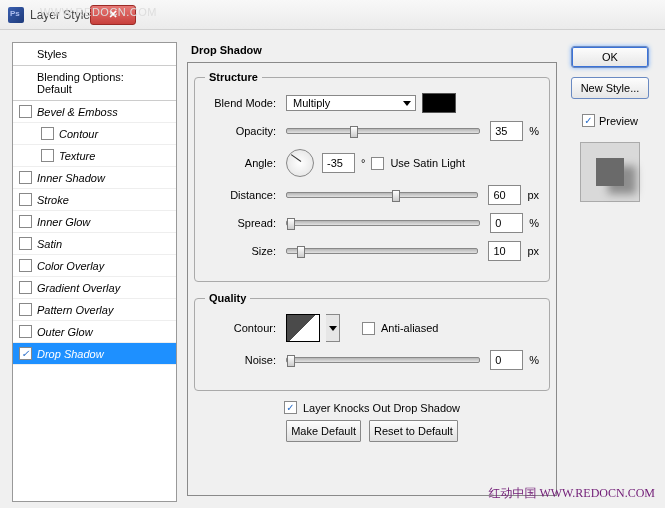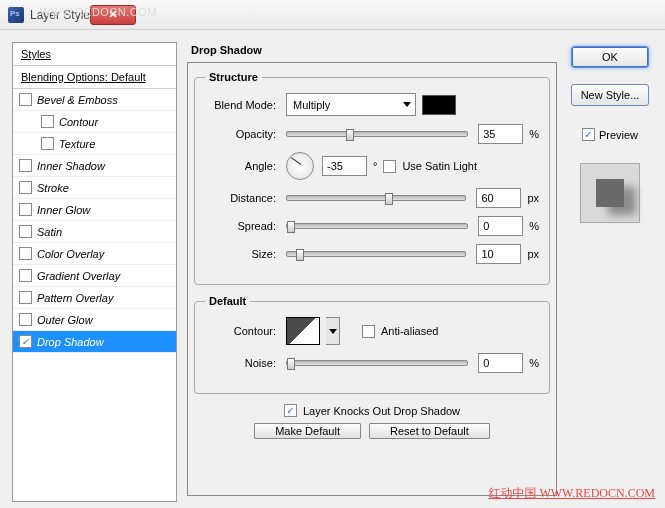--- a/index.html
+++ b/index.html
@@ -42,23 +42,22 @@
     background: #f0f0f0;
   }
   
   .sidebar {
     width: 165px;
     background: #fff;
     border: 1px solid #999;
     height: 460px;
   }
   .sb-header {
-    padding: 5px 8px;
+    padding: 5px 24px;
     border-bottom: 1px solid #ccc;
-    text-decoration: underline;
   }
   .sb-item {
     display: flex;
     align-items: center;
     padding: 4px 6px;
     border-bottom: 1px solid #eee;
     cursor: pointer;
     gap: 5px;
     font-style: italic;
   }
@@ -102,21 +101,21 @@
     align-items: center;
     margin-bottom: 8px;
     gap: 6px;
   }
   .row-label {
     width: 75px;
     text-align: right;
     padding-right: 4px;
   }
   .select {
-    width: 130px; height: 23px;
+    width: 130px; height: 16px;
     border: 1px solid #888;
     background: #fff;
     display: flex; align-items: center; justify-content: space-between;
     padding: 0 4px 0 6px;
   }
   .tri-down { width:0; height:0; border-left:4px solid transparent; border-right:4px solid transparent; border-top:5px solid #000; }
   .swatch {
     width: 34px; height: 20px;
     background: #000;
     border: 1px solid #555;
@@ -131,21 +130,21 @@
     margin-right: 4px;
   }
   .slider .thumb {
     position: absolute;
     top: -3px;
     width: 8px; height: 12px;
     background: linear-gradient(to bottom, #fff,#ccc);
     border: 1px solid #777;
   }
   .num-field {
-    width: 45px; height: 20px;
+    width: 33px; height: 20px;
     border: 1px solid #888;
     background: #fff;
     padding: 0 4px;
     display: flex; align-items: center;
   }
   .angle-dial {
     width: 28px; height: 28px;
     border: 1px solid #888;
     border-radius: 50%;
     background: radial-gradient(circle at 50% 50%, #fff, #e0e0e0);
@@ -173,34 +172,34 @@
     border: 1px solid #000;
     background: linear-gradient(135deg, #4a4a4a 0%, #4a4a4a 49%, #fff 50%, #fff 100%);
     position: relative;
   }
   .contour-pick {
     width: 14px; height: 28px; border:1px solid #888; border-left:none;
     display:flex; align-items:center; justify-content:center;
     background:#e6e6e6;
   }
   .btn {
-    height: 16px;
-    padding: 0 20px;
+    height: 22px;
+    padding: 0 4px;
     border: 1px solid #888;
     background: linear-gradient(to bottom, #fdfdfd, #e0e0e0);
     border-radius: 1px;
     display: inline-flex; align-items:center; justify-content:center;
     cursor: pointer;
   }
   .btn-row { display:flex; gap:8px; justify-content:center; margin-top:4px; }
   
   .right-col {
     flex: 1;
     display: flex; flex-direction: column;
-    gap: 16px;
+    gap: 9px;
     padding-top: 4px;
     align-items: center;
   }
   .dlg-btn {
     width: 78px; height: 22px;
     border: 1px solid #6a8ac2;
     background: linear-gradient(to bottom, #fdfdfd, #e6e6e6);
     border-radius: 3px;
     display:flex; align-items:center; justify-content:center;
     cursor:pointer;
@@ -214,24 +213,23 @@
     margin-top: 6px;
     display:flex; align-items:center; justify-content:center;
   }
   .preview-inner {
     width: 28px; height: 28px; background:#6a6a6a;
     box-shadow: 12px 8px 8px rgba(0,0,0,0.35);
   }
   .watermark {
     position: absolute;
     bottom: 6px; right: 10px;
-    color: #ef4444;
+    color: #701a75;
     font-size: 12px;
     font-family: SimSun, serif;
-    text-decoration: underline;
   }
   .watermark-top {
     position: absolute;
     top: 6px; left: 40px;
     color: #ddd; font-size: 11px;
     letter-spacing: 0.5px;
   }
 </style>
 </head>
 <body>
@@ -368,21 +366,21 @@
               <div class="thumb" style="left:5%"></div>
             </div>
           <div class="num-field">
               <span>10</span>
             </div>
           <span>px</span>
         </div>
       </fieldset>
 
       <fieldset>
-        <legend>Default</legend>
+        <legend>Quality</legend>
         <div class="row">
           <span class="row-label">Contour:</span>
           <div class="contour-preview"></div>
           <div class="contour-pick">
               <span class="tri-down"></span>
             </div>
           <span style="width:10px"></span>
           <span class="checkbox"></span>
           <span>Anti-aliased</span>
         </div>

